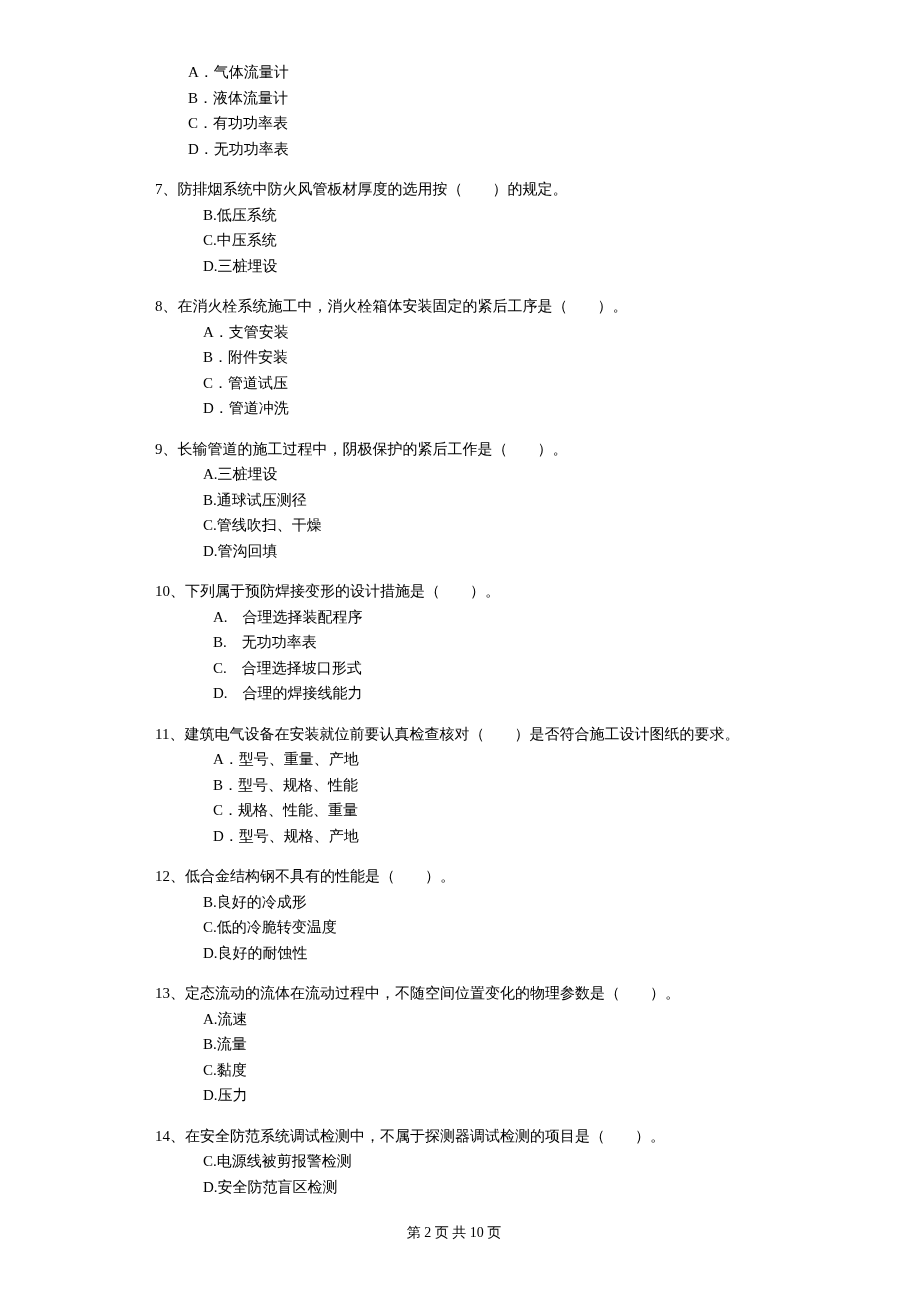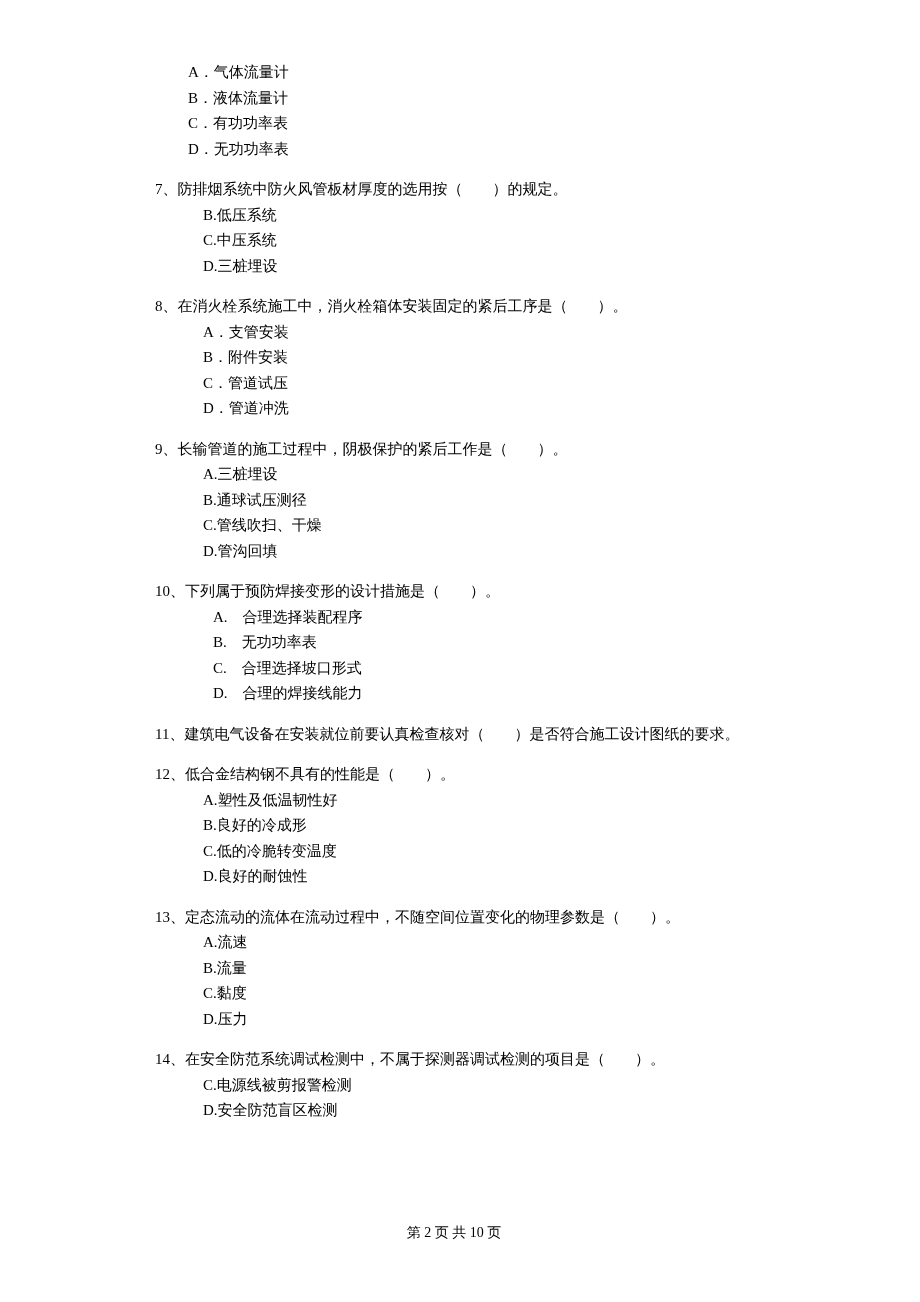--- a/index.html
+++ b/index.html
@@ -89,26 +89,31 @@
     <div class="options wide">
       <div class="option-line">A.　合理选择装配程序</div>
       <div class="option-line">B.　无功功率表</div>
       <div class="option-line">C.　合理选择坡口形式</div>
       <div class="option-line">D.　合理的焊接线能力</div>
     </div>
   </div>
 
   <div class="question">
     <div class="q-stem"><span>11、</span><span>建筑电气设备在安装就位前要认真检查核对（　　）是否符合施工设计图纸的要求。</span></div>
+    <div class="options wide">
+      <div class="option-line">A．型号、重量、产地</div>
+      <div class="option-line">B．型号、规格、性能</div>
+      <div class="option-line">C．规格、性能、重量</div>
+      <div class="option-line">D．型号、规格、产地</div>
+    </div>
   </div>
 
   <div class="question">
     <div class="q-stem"><span>12、</span><span>低合金结构钢不具有的性能是（　　）。</span></div>
     <div class="options">
-      <div class="option-line">A.塑性及低温韧性好</div>
       <div class="option-line">B.良好的冷成形</div>
       <div class="option-line">C.低的冷脆转变温度</div>
       <div class="option-line">D.良好的耐蚀性</div>
     </div>
   </div>
 
   <div class="question">
     <div class="q-stem"><span>13、</span><span>定态流动的流体在流动过程中，不随空间位置变化的物理参数是（　　）。</span></div>
     <div class="options">
       <div class="option-line">A.流速</div>

